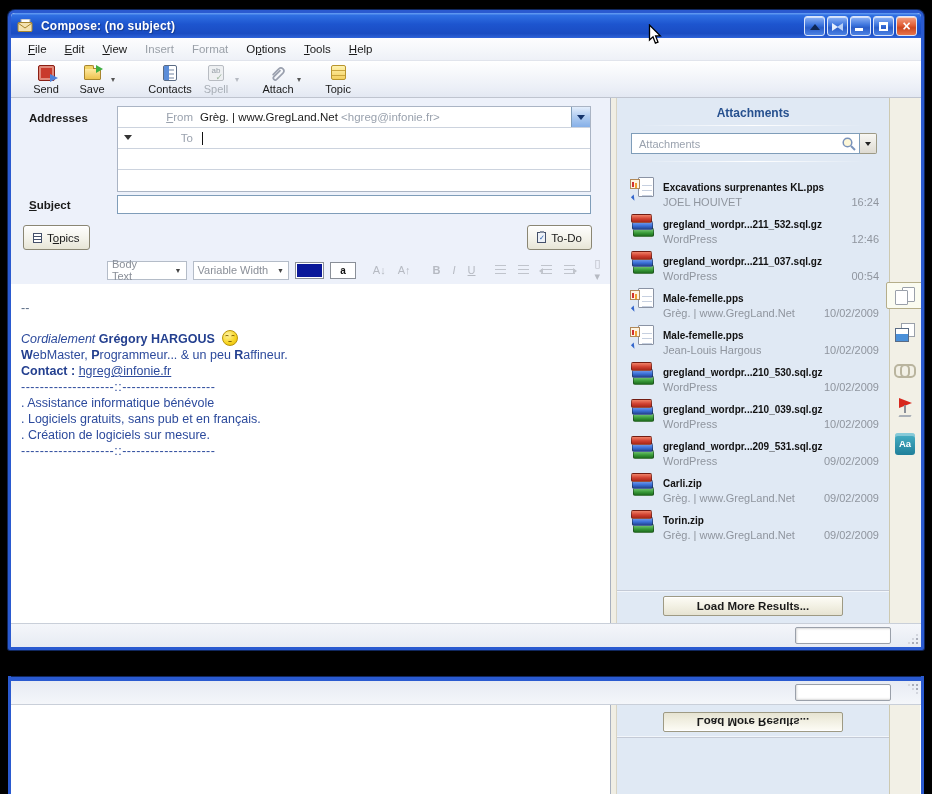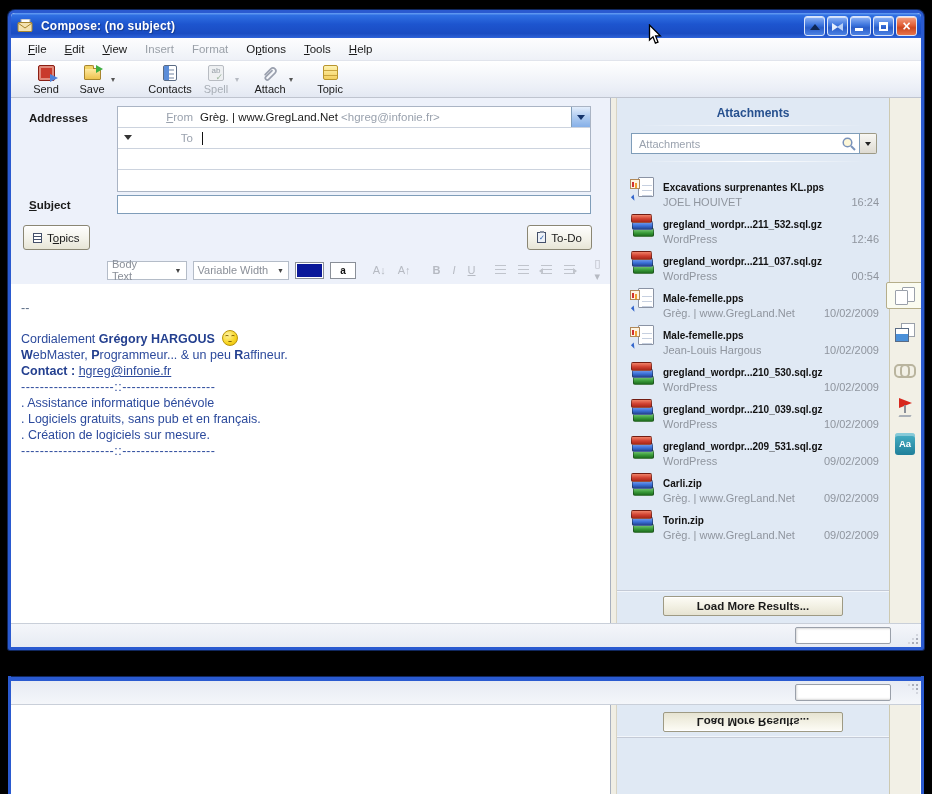--- a/index.html
+++ b/index.html
@@ -102,21 +102,21 @@
   .mini-ind{position:relative;}
   .mini-ind::after{content:"";position:absolute;top:3px;width:0;height:0;border-top:3px solid transparent;border-bottom:3px solid transparent;}
   .mini-out::after{left:-2px;border-right:4px solid #c0c4cc;}
   .mini-in::after{right:-2px;border-left:4px solid #c0c4cc;}
 
   
   .editor{flex:1;background:#fff;padding:16px 12px 0 10px;font-size:12.5px;color:#2c4a9c;line-height:16px;overflow:hidden;}
   .sig-opener{color:#5a6b84;}
   .sig-gap{height:14px;}
   .sig-line b{color:#233f8f;}
-  .sig-line .it{}
+  .sig-line .it{font-style:italic;}
   .sig-line a{color:#2c4a9c;text-decoration:underline;}
   .dash{letter-spacing:.5px;}
   .smiley{display:inline-block;width:16px;height:16px;border-radius:50%;vertical-align:-3px;margin-left:4px;position:relative;
     background:radial-gradient(circle at 35% 30%,#fff3a0,#f7d41e 60%,#e0b40a);border:1px solid #b8940a;}
   .smiley .eye{position:absolute;top:4px;width:4px;height:3px;border-top:1.5px solid #7a5b00;border-radius:50% 50% 0 0;}
   .smiley .eye.l{left:2px;} .smiley .eye.r{left:8px;}
   .smiley .mouth{position:absolute;left:5px;top:9px;width:4px;height:2px;border-bottom:1.5px solid #7a5b00;border-radius:0 0 50% 50%;}
 
   
   .panel-title{text-align:center;font-size:12px;font-weight:bold;color:#27518f;margin-top:8px;}
@@ -258,21 +258,21 @@
         </span>
       <span class="tool-label">Contacts</span>
     </div>
     <div class="tool disabled">
       <span class="tool-icon">
           <span class="ic-spell">ab</span>
         </span>
       <span class="tool-label">Spell</span>
     </div>
     <span class="drop-arrow disabled">▾</span>
-    <div class="tool" style="margin-left:6px">
+    <div class="tool" style="margin-left:14px">
       <span class="tool-icon">
         <svg width="20" height="18" viewBox="0 0 24 22">
           <path d="M6 13 L13 6 a3.6 3.6 0 0 1 5.1 5.1 L10.4 18.8 a2.4 2.4 0 0 1-3.4-3.4 L14.5 8" fill="none" stroke="#9aa0ae" stroke-width="2" stroke-linecap="round"></path>
         </svg>
       </span>
       <span class="tool-label">Attach</span>
     </div>
     <span class="drop-arrow">▾</span>
     <div class="tool" style="margin-left:12px">
       <span class="tool-icon">

